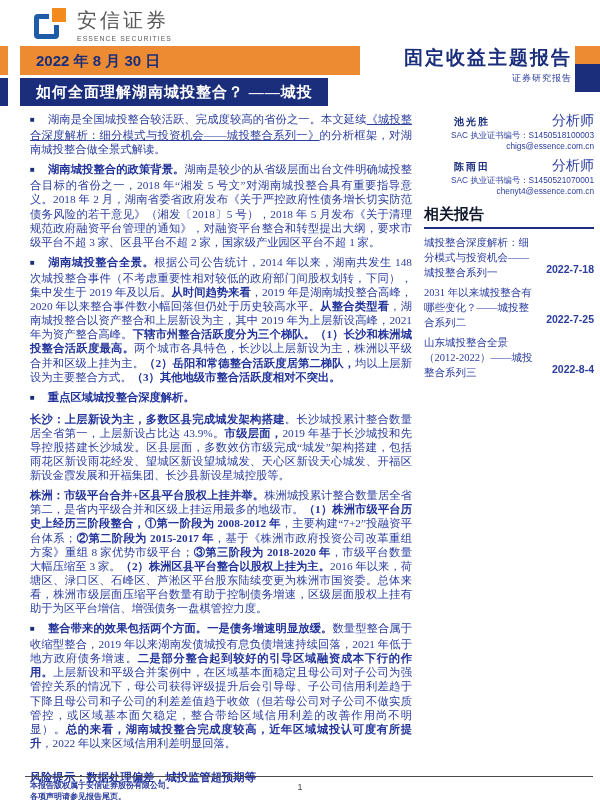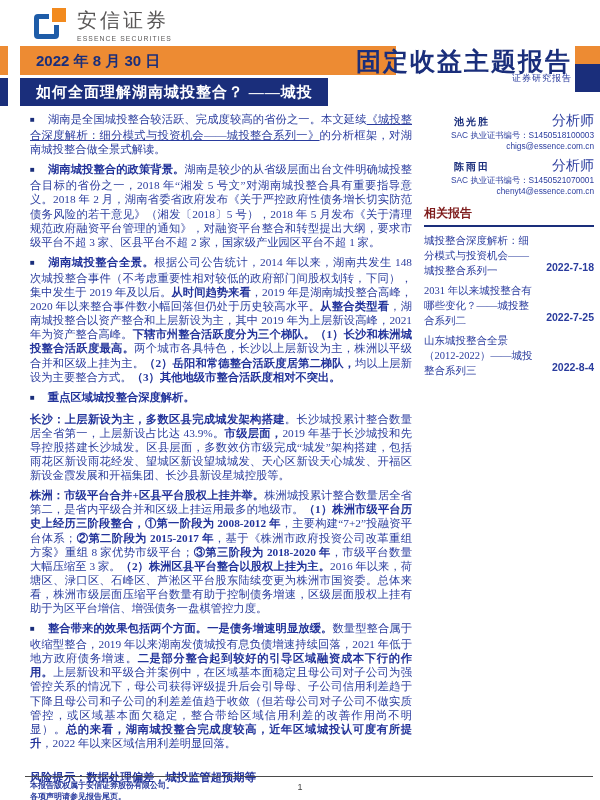--- a/index.html
+++ b/index.html
@@ -6,49 +6,49 @@
   .page{position:relative;width:600px;height:800px;background:#ffffff;overflow:hidden;
         font-family:"Liberation Serif","DejaVu Serif",serif;}
   
   .logo{position:absolute;left:34px;top:6px;display:flex;align-items:center;}
   .logo-mark{position:relative;width:34px;height:36px;margin-right:9px;}
   .logo-blue{position:absolute;left:0;bottom:3px;width:25px;height:25px;border:5px solid #1E5CA8;border-radius:4px;box-sizing:border-box;}
   .logo-orange{position:absolute;top:2px;right:2px;width:14px;height:14px;background:#F28A1E;box-shadow:0 0 0 3px #fff;}
   .logo-cn{font-size:20px;color:#595757;letter-spacing:3px;font-family:"Liberation Sans",sans-serif;}
   .logo-en{font-size:6.8px;color:#595757;letter-spacing:1.1px;font-family:"Liberation Sans",sans-serif;margin-top:1px;}
   
-  .date-bar{position:absolute;left:20px;top:46px;width:376px;height:29px;background:#ED8B33;
+  .date-bar{position:absolute;left:20px;top:46px;width:340px;height:29px;background:#ED8B33;
             color:#1A2E7B;font-weight:bold;font-size:15px;line-height:29px;padding-left:16px;box-sizing:border-box;
             font-family:"Liberation Sans",sans-serif;}
   .title-bar{position:absolute;left:20px;top:78px;width:308px;height:28px;background:#1A2E7B;
              color:#ffffff;font-weight:bold;font-size:15px;line-height:28px;padding-left:16px;box-sizing:border-box;
              letter-spacing:1px;}
   .edge{position:absolute;}
   .edge.o-left{left:0;top:46px;width:8px;height:29px;background:#ED8B33;}
   .edge.n-left{left:0;top:78px;width:8px;height:28px;background:#1A2E7B;}
   .edge.o-right{left:575px;top:46px;width:25px;height:18px;background:#ED8B33;}
   .edge.n-right{left:575px;top:64px;width:25px;height:28px;background:#1A2E7B;}
-  .report-type{position:absolute;right:28px;top:45px;color:#1A2E7B;font-weight:bold;font-size:25px;letter-spacing:2px;}
+  .report-type{position:absolute;right:28px;top:45px;color:#1A2E7B;font-weight:bold;font-size:19px;letter-spacing:2px;}
   .report-subtype{position:absolute;right:28px;top:72px;color:#2A3C9E;font-size:9px;letter-spacing:1px;}
   
   .main{position:absolute;left:30px;top:112px;width:382px;color:#2A3C9E;}
   .para{margin:0 0 6px 0;font-size:11.3px;line-height:14.1px;text-align:justify;}
   .para .marker{font-size:8px;color:#1A2E7B;margin-right:13px;position:relative;top:-1px;}
   .para .b{font-weight:bold;color:#22339A;}
   .para .u{text-decoration:underline;}
   .para.risk{font-weight:bold;margin-top:20px;}
   
   .sidebar{position:absolute;left:424px;top:112px;width:170px;color:#2A3C9E;}
   .analyst{margin-bottom:5px;}
   .a-row{display:flex;align-items:baseline;padding-left:30px;}
   .a-name{font-weight:bold;font-size:10px;color:#1A2E7B;letter-spacing:2px;}
   .a-role{margin-left:auto;font-size:14px;}
   .a-sac,.a-email{text-align:right;font-size:8.3px;line-height:11px;font-family:"Liberation Sans",sans-serif;}
   .related{margin-top:8px;}
-  .rel-head{font-size:12px;font-weight:bold;color:#7f1d1d;padding-bottom:3px;border-bottom:2px solid #1A2E7B;margin-bottom:6px;}
+  .rel-head{font-size:15px;font-weight:bold;color:#0f172a;padding-bottom:3px;border-bottom:2px solid #1A2E7B;margin-bottom:6px;}
   .rel-item{display:flex;margin-bottom:5px;}
   .rel-title{width:114px;font-size:10.5px;line-height:15px;}
   .rel-date{margin-left:auto;font-size:10.5px;font-weight:bold;margin-top:28px;font-family:"Liberation Sans",sans-serif;}
   
   .footer-rule{position:absolute;left:25px;top:776px;width:568px;height:1px;background:#4a4a4a;}
   .footer-left{position:absolute;left:30px;top:781px;font-size:8px;line-height:10.5px;color:#2A3C9E;font-weight:bold;}
   .page-num{position:absolute;left:0;right:0;top:782px;text-align:center;font-size:9px;color:#444;
             font-family:"Liberation Sans",sans-serif;}
 </style>
 </head>

